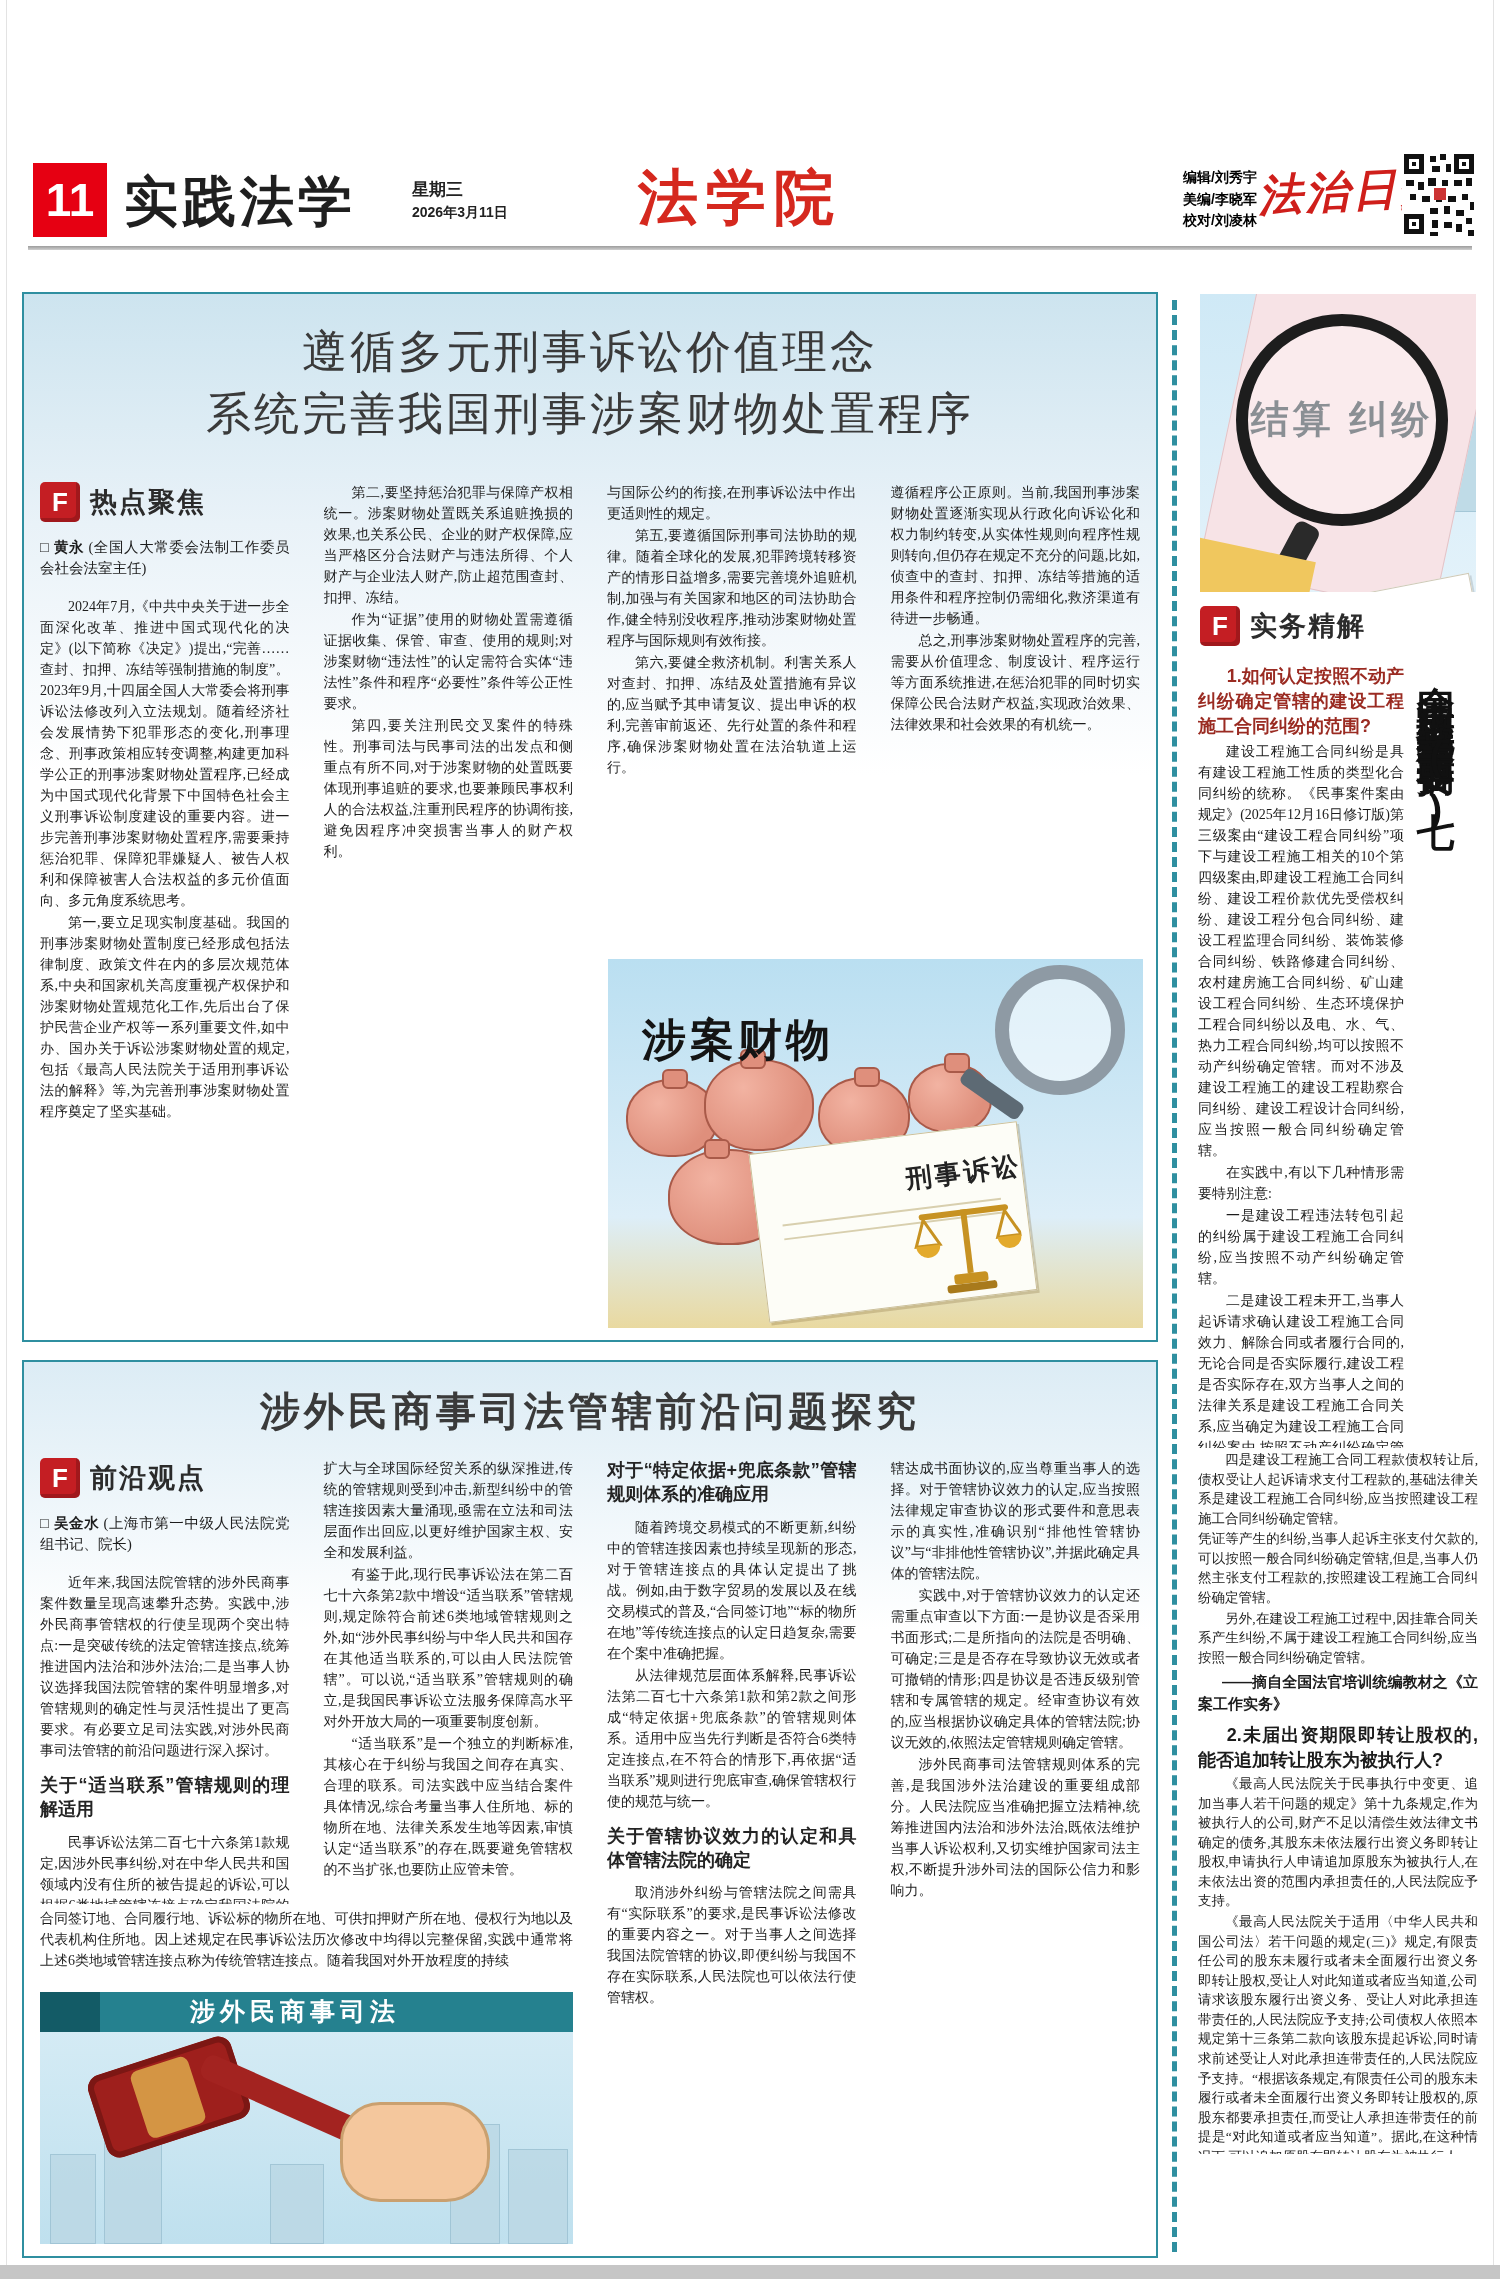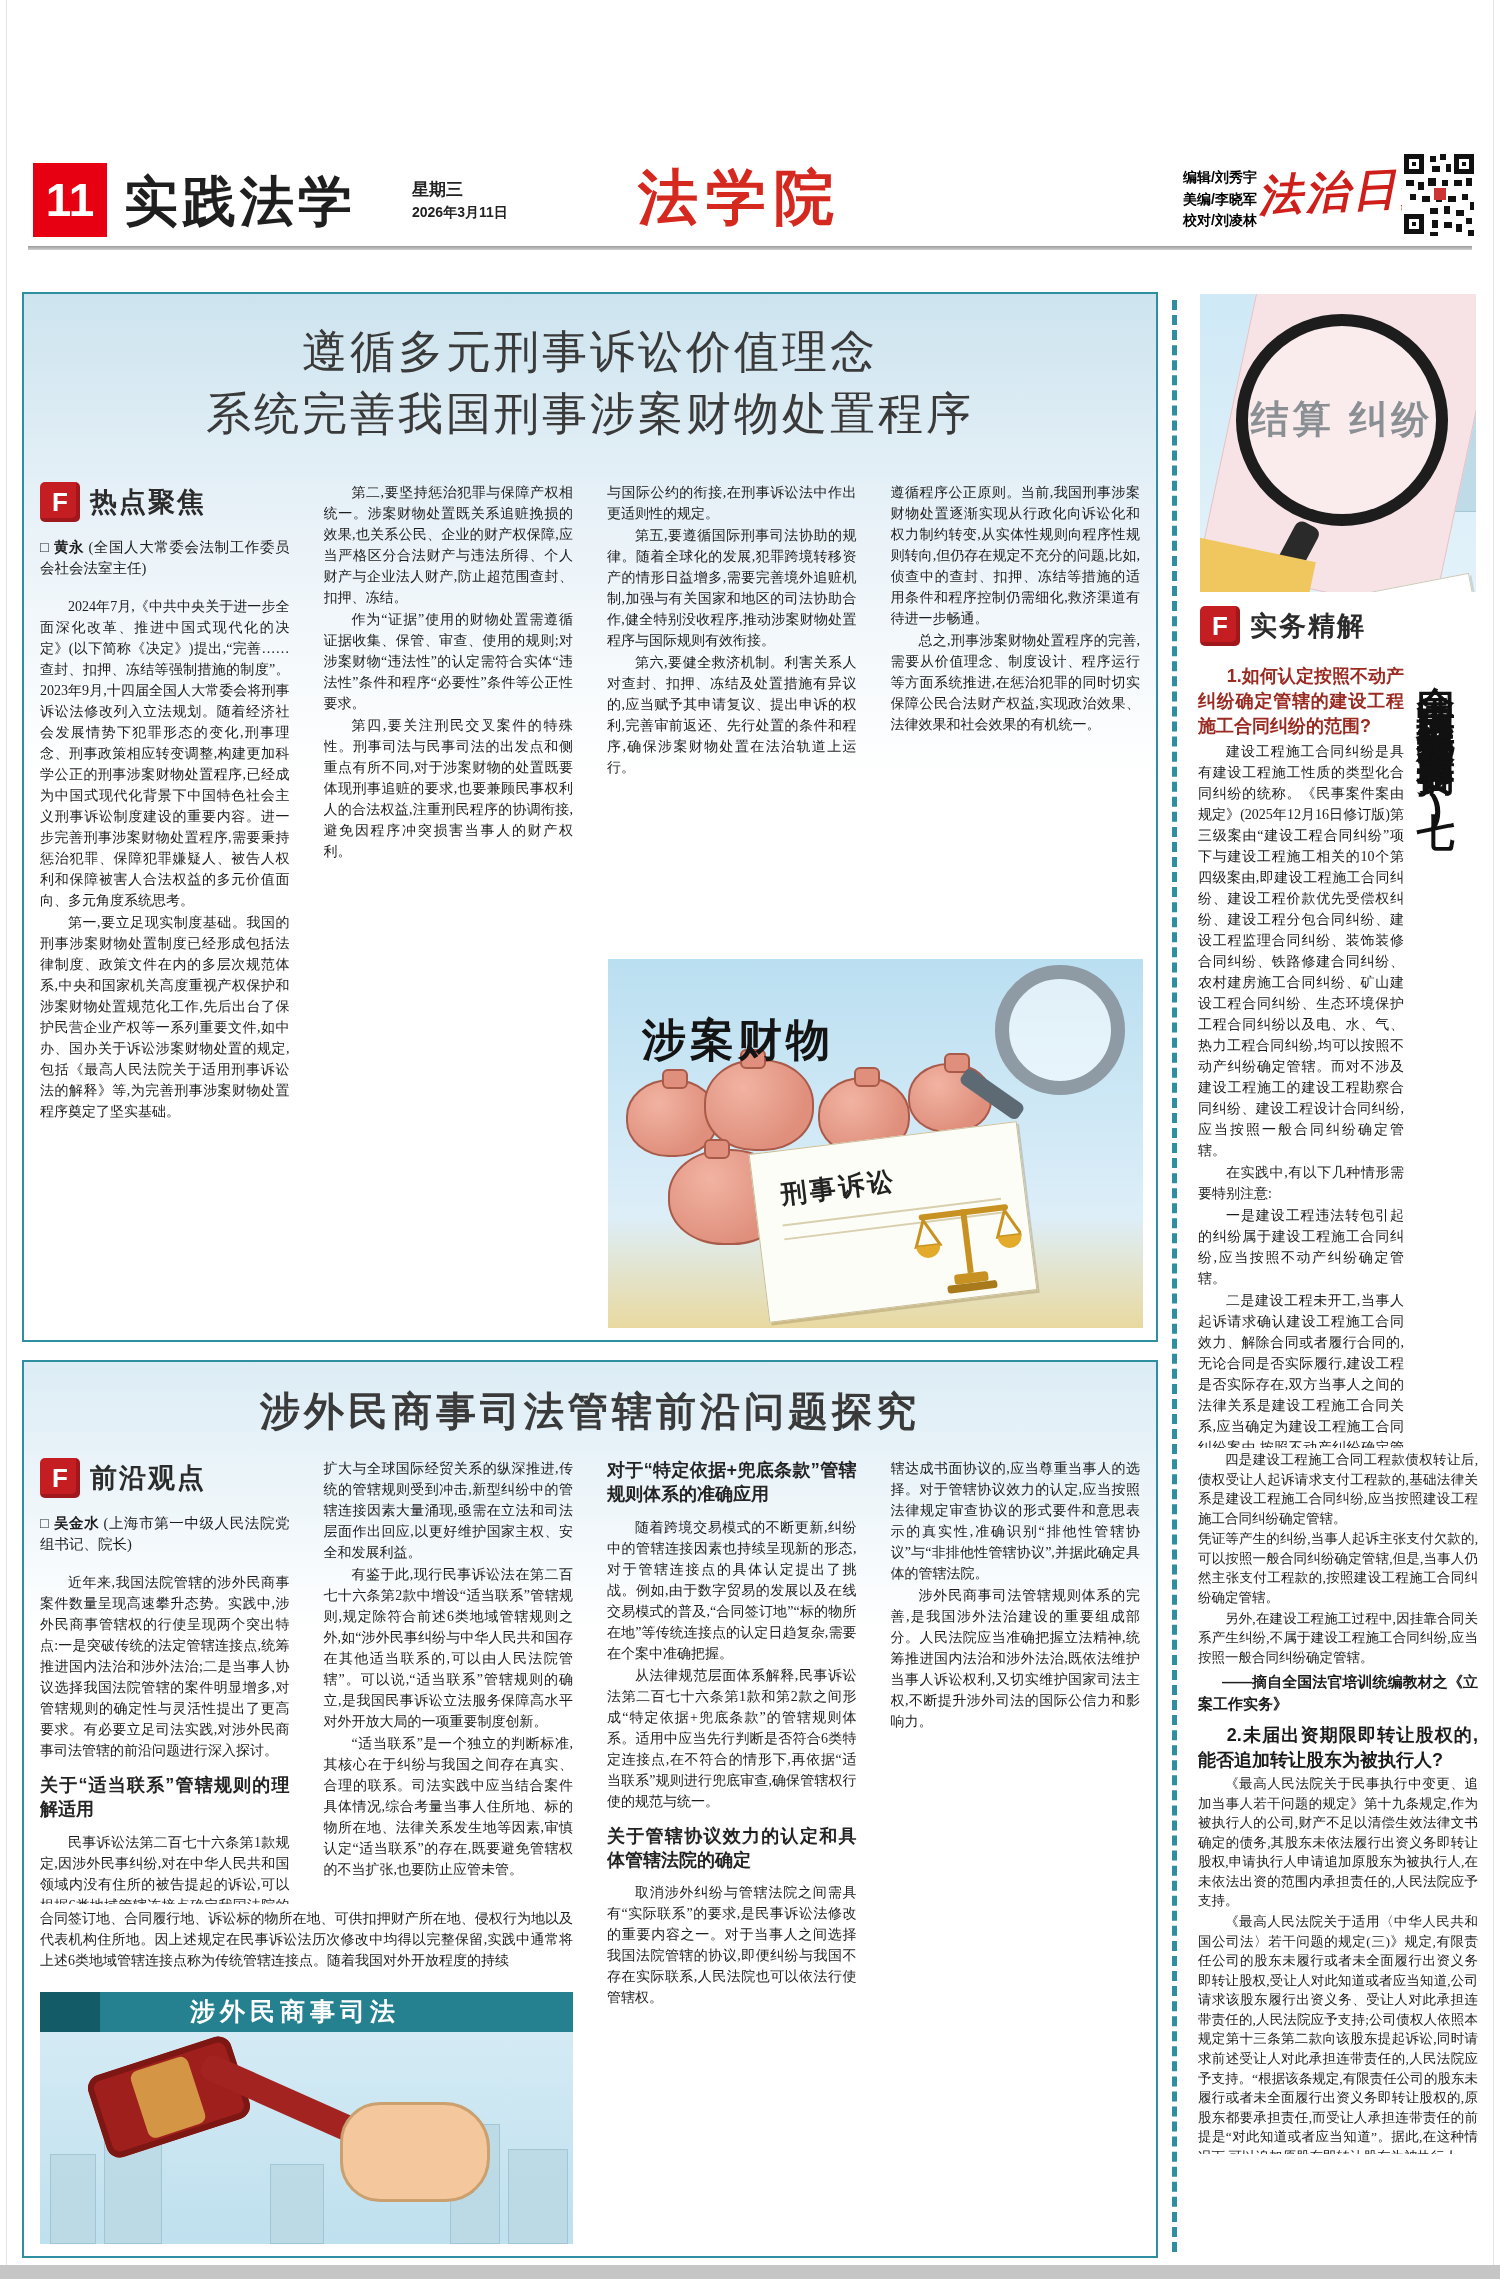--- a/index.html
+++ b/index.html
@@ -48,21 +48,21 @@
 
   
   #a1 { left:22px; top:292px; width:1136px; height:1050px;
         background:linear-gradient(180deg,#cde4ef 0%,#e9f2f8 22%,#ffffff 46%); }
   #a1 .hl { text-align:center; font-family:"Liberation Sans",sans-serif; font-weight:400;
             color:#3a3a3a; font-size:45px; line-height:1.25; letter-spacing:3px; margin-top:30px; }
   .a1body { position:absolute; left:16px; right:16px; top:188px; bottom:12px; display:flex; gap:34px; }
   .a1body .col { flex:1; overflow:hidden; }
   .a1body .c3,.a1body .c4 { height:470px; }
   .illu1 { position:absolute; left:584px; top:665px; right:13px; bottom:12px;
-           background:linear-gradient(180deg,#badff1,#ddeef8 70%,#e9d9a0); overflow:hidden; }
+           background:linear-gradient(180deg,#badff1,#ddeef8 70%,#e9d9a0); overflow:hidden;text-align:right; }
   .illu1 .t1 { position:absolute; left:34px; top:52px; font-family:"Liberation Sans",sans-serif;
                font-weight:800; font-size:44px; color:#141414; letter-spacing:4px; }
   .illu1 .doc { position:absolute; left:150px; top:178px; width:270px; height:170px; background:#fdfdf7;
                 border:1px solid #c9bd96; transform:rotate(-7deg); box-shadow:2px 3px 0 rgba(120,90,40,.25); }
   .illu1 .doc .t2 { font-family:"Liberation Sans",sans-serif; font-weight:800; font-size:26px;
                     color:#222; margin:26px 0 0 26px; letter-spacing:3px; }
   .illu1 .doc .ln { height:2px; background:#d8cfae; margin:12px 24px 0; }
   .bag { position:absolute; width:92px; height:78px; background:radial-gradient(circle at 35% 30%,#f2b3a2,#df8f7c 70%);
          border:2px solid #a95a49; border-radius:48% 48% 46% 46%; }
   .bag:before { content:""; position:absolute; left:34px; top:-12px; width:22px; height:16px;
@@ -306,20 +306,21 @@
     </div>
     <div class="c3">
       <div class="subhead" style="margin-top:0">对于“特定依据+兜底条款”管辖规则体系的准确应用</div>
       <p>随着跨境交易模式的不断更新,纠纷中的管辖连接因素也持续呈现新的形态,对于管辖连接点的具体认定提出了挑战。例如,由于数字贸易的发展以及在线交易模式的普及,“合同签订地”“标的物所在地”等传统连接点的认定日趋复杂,需要在个案中准确把握。</p>
       <p>从法律规范层面体系解释,民事诉讼法第二百七十六条第1款和第2款之间形成“特定依据+兜底条款”的管辖规则体系。适用中应当先行判断是否符合6类特定连接点,在不符合的情形下,再依据“适当联系”规则进行兜底审查,确保管辖权行使的规范与统一。</p>
       <div class="subhead">关于管辖协议效力的认定和具体管辖法院的确定</div>
       <p>取消涉外纠纷与管辖法院之间需具有“实际联系”的要求,是民事诉讼法修改的重要内容之一。对于当事人之间选择我国法院管辖的协议,即便纠纷与我国不存在实际联系,人民法院也可以依法行使管辖权。</p>
     </div>
     <div class="c4">
       <p style="text-indent:0">辖达成书面协议的,应当尊重当事人的选择。对于管辖协议效力的认定,应当按照法律规定审查协议的形式要件和意思表示的真实性,准确识别“排他性管辖协议”与“非排他性管辖协议”,并据此确定具体的管辖法院。</p>
+      <p>实践中,对于管辖协议效力的认定还需重点审查以下方面:一是协议是否采用书面形式;二是所指向的法院是否明确、可确定;三是是否存在导致协议无效或者可撤销的情形;四是协议是否违反级别管辖和专属管辖的规定。经审查协议有效的,应当根据协议确定具体的管辖法院;协议无效的,依照法定管辖规则确定管辖。</p>
       <p>涉外民商事司法管辖规则体系的完善,是我国涉外法治建设的重要组成部分。人民法院应当准确把握立法精神,统筹推进国内法治和涉外法治,既依法维护当事人诉讼权利,又切实维护国家司法主权,不断提升涉外司法的国际公信力和影响力。</p>
     </div>
   </div>
 </div>
 
 <div id="sb">
   <div class="illu3">
     <div class="bld" style="left:150px; bottom:80px; width:40px; height:130px;"></div>
     <div class="bld" style="left:196px; bottom:80px; width:52px; height:170px;"></div>
     <div class="bld" style="left:252px; bottom:80px; width:30px; height:140px;"></div>

